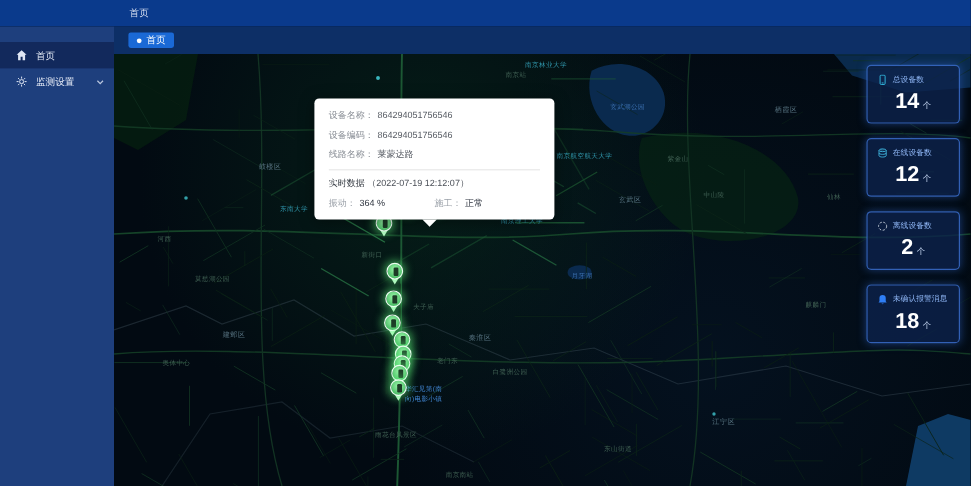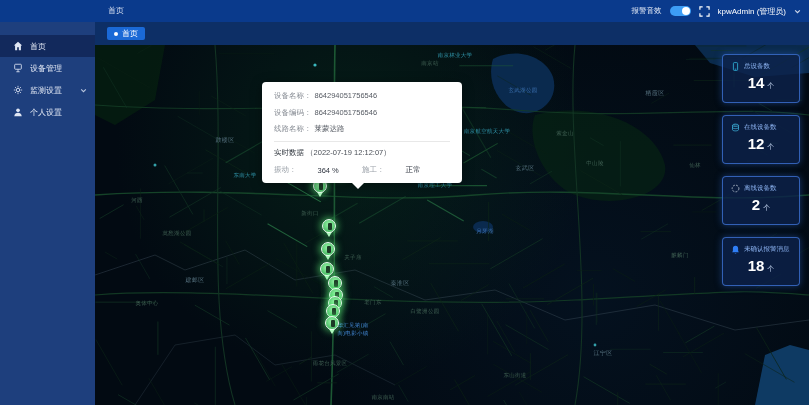--- a/index.html
+++ b/index.html
@@ -63,110 +63,73 @@
   #popup::after{content:"";position:absolute;left:90px;bottom:-6px;width:0;height:0;
     border-left:6px solid transparent;border-right:6px solid transparent;border-top:6px solid #fff;}
   .p-row{font-size:7.5px;margin-bottom:6.5px;display:flex;gap:3px;}
   .p-label{color:#878c94;}
   .p-value{color:#565b63;}
   .p-divider{border-top:1px solid #e8e8e8;margin:7px 0 6px;}
   #p-realtime{font-size:7.5px;margin-bottom:7px;}
   #p-rt-title{color:#30363e;}
   #p-rt-time{color:#4a4f57;text-align:right;}
   #p-metrics{display:flex;}
-  .p-metric{flex:1;font-size:7.5px;display:flex;gap:21px;align-items:flex-end;}
+  .p-metric{flex:1;font-size:7.5px;display:flex;gap:3px;}
   .p-mlabel{color:#9aa0a8;}
   .p-mvalue{color:#2f3540;}
   
   .stat-card{position:absolute;left:722px;width:78px;height:49px;box-sizing:border-box;z-index:38;
     background:rgba(13,34,77,.78);border:1px solid rgba(64,120,220,.75);border-radius:4px;
     box-shadow:0 0 7px rgba(40,90,180,.55);cursor:pointer;}
   .stat-head{display:flex;align-items:center;gap:4px;padding:7px 4px 0 8px;}
   .stat-head .s-icon{width:9px;height:9px;display:inline-flex;flex:none;}
   .stat-label{font-size:6.5px;color:#8db4f2;white-space:nowrap;}
   .stat-value{text-align:center;margin-top:3px;}
-  .stat-num{font-size:15px;font-weight:bold;color:#fff;}
+  .stat-num{font-size:18px;font-weight:bold;color:#fff;}
   .stat-unit{font-size:7px;color:#c9daf5;margin-left:3px;}
   .icon-cyan{color:#35c2e8;} .icon-blue2{color:#3fb6e0;} .icon-gray{color:#cfd8e3;} .icon-blue{color:#2f7ef5;}
 </style>
 </head>
 <body>
 
 <div id="header">
   <div id="crumb">首页</div>
-  <div id="header-right">
-    <span id="sound-label">报警音效</span>
-    <span id="sound-toggle">
-        <span class="knob"></span>
-      </span>
-    <span class="hicon">
-      <svg viewBox="0 0 12 12" width="11" height="11">
-          <path d="M1 4V1h3M8 1h3v3M11 8v3H8M4 11H1V8" fill="none" stroke="currentColor" stroke-width="1.3"></path>
-        </svg>
-    </span>
-    <span id="user-name">kpwAdmin (管理员)</span>
-    <span class="caret">
-      <svg viewBox="0 0 12 12" width="7" height="7">
-          <path d="M2 4l4 4 4-4" fill="none" stroke="currentColor" stroke-width="2"></path>
-        </svg>
-    </span>
-  </div>
 </div>
 
 <div id="tabstrip">
   <div id="tab-active">
     <span class="dot"></span>
     <span class="tlabel">首页</span>
   </div>
 </div>
 
 <div id="sidebar">
   <div id="menu">
       <div class="menu-item active">
     <span class="mi-icon">
           <svg viewBox="0 0 12 12" width="10" height="10">
             <path d="M6 1L11 5.5H9.5V11H7V7.5H5V11H2.5V5.5H1Z" fill="currentColor"></path>
           </svg>
         </span>
     <span class="mi-label">首页</span>
 
   </div>
-      <div class="menu-item">
-    <span class="mi-icon">
-          <svg viewBox="0 0 12 12" width="10" height="10">
-            <rect x="2" y="1.5" width="8" height="6" rx="1" fill="none" stroke="currentColor"></rect>
-            <path d="M4 10.5h4M6 7.5v3" stroke="currentColor"></path>
-          </svg>
-        </span>
-    <span class="mi-label">设备管理</span>
-
-  </div>
       <div class="menu-item expandable">
     <span class="mi-icon">
           <svg viewBox="0 0 12 12" width="10" height="10">
             <circle cx="6" cy="6" r="2" fill="none" stroke="currentColor"></circle>
             <path d="M6 1v2M6 9v2M1 6h2M9 6h2M2.5 2.5l1.4 1.4M8.1 8.1l1.4 1.4M9.5 2.5L8.1 3.9M3.9 8.1L2.5 9.5" stroke="currentColor"></path>
           </svg>
         </span>
     <span class="mi-label">监测设置</span>
     <span class="mi-chevron">
       <svg viewBox="0 0 12 12" width="7" height="7">
             <path d="M2 4l4 4 4-4" fill="none" stroke="currentColor" stroke-width="1.8"></path>
           </svg>
     </span>
-  </div>
-      <div class="menu-item">
-    <span class="mi-icon">
-          <svg viewBox="0 0 12 12" width="10" height="10">
-            <circle cx="6" cy="4" r="2.2" fill="currentColor"></circle>
-            <path d="M1.5 11c.5-2.7 2.3-4 4.5-4s4 1.3 4.5 4z" fill="currentColor"></path>
-          </svg>
-        </span>
-    <span class="mi-label">个人设置</span>
-
   </div>
     </div>
 </div>
 
 <div id="map">
   <svg id="roads" width="714" height="360" viewBox="0 0 714 360">
 
     <path d="M398,14 C420,2 450,10 458,32 C464,52 448,70 428,68 C408,66 390,40 398,14 Z" fill="#0a2a4e"></path>
     <path d="M600,0 L714,0 714,28 660,32 615,18 Z" fill="#0a2a4c"></path>
     <path d="M660,360 L670,310 695,300 714,305 714,360 Z" fill="#0e3a63"></path>

